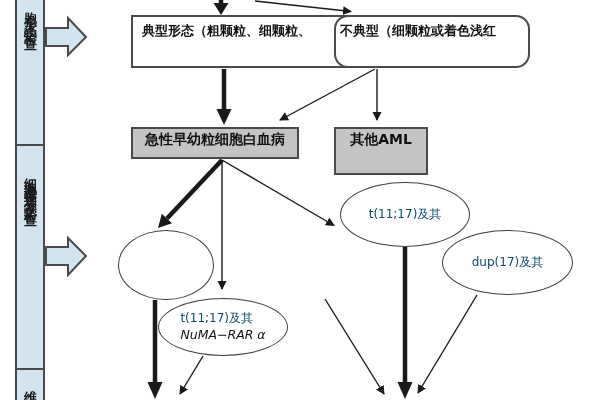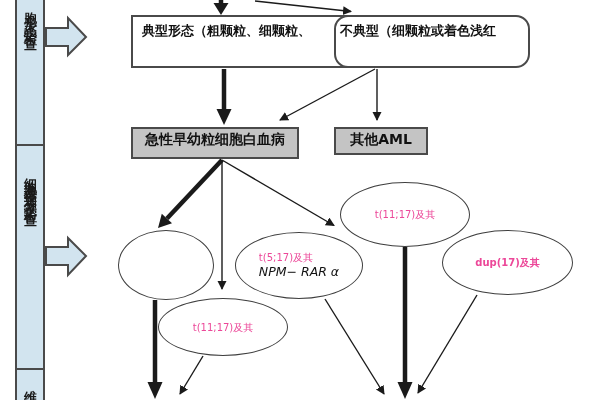--- a/index.html
+++ b/index.html
@@ -29,35 +29,35 @@
     font-size:13px;font-weight:bold;line-height:1.55;color:#111;
   }
   .node .ln{display:block;white-space:nowrap;}
   #box-typical {left:131px;top:15px;width:217px;height:53px;padding:4px 0 0 9px;}
   #box-atypical{left:334px;top:15px;width:196px;height:53px;padding:4px 0 0 4px;border-radius:14px;}
   .gray{
     background:#c4c4c4;display:flex;justify-content:center;
     font-size:14px;white-space:nowrap;
   }
   #box-apl  {left:131px;top:127px;width:168px;height:32px;}
-  #box-other{left:334px;top:127px;width:94px;height:28px;}
+  #box-other{left:334px;top:127px;width:94px;height:48px;}
   
   .ell{
     position:absolute;box-sizing:border-box;border:1.5px solid #3f3f3f;border-radius:50%;
     background:#fff;display:flex;flex-direction:column;align-items:center;justify-content:center;
     z-index:2;
   }
   .ell .inner{text-align:left;}
-  .karyo{display:block;font-size:10px;line-height:1.3;color:#ec4899;}
+  .karyo{display:block;font-size:12px;line-height:1.3;color:#0c4a6e;}
   .gene{display:block;font-size:12.5px;line-height:1.3;font-style:italic;color:#111;white-space:nowrap;}
   #ell-pml  {left:118px;top:230px;width:96px; height:70px;}
   #ell-numa {left:158px;top:298px;width:130px;height:58px;}
   #ell-npm  {left:235px;top:232px;width:128px;height:67px;}
   #ell-plzf {left:340px;top:182px;width:130px;height:65px;}
-  #ell-stat5{left:442px;top:230px;width:131px;height:65px;font-weight:bold;}
+  #ell-stat5{left:442px;top:230px;width:131px;height:65px;}
   
   #arrows{position:absolute;left:0;top:0;z-index:3;pointer-events:none;}
 </style>
 </head>
 <body>
 
 <div id="stage">
 
   <svg id="arrows" width="600" height="400" viewBox="0 0 600 400">
     <defs>
@@ -124,35 +124,30 @@
     <span>急性早幼粒细胞白血病</span>
   </div>
   <div class="node gray" id="box-other">
     <span>其他AML</span>
   </div>
 
   <div class="ell" id="ell-pml">
     <span class="inner">
     </span>
   </div>
-  <div class="ell" id="ell-npm">
-    <span class="inner">
-      <span class="karyo">t(5;17)及其</span>
-      <span class="gene">NPM− RAR α</span>
-    </span>
-  </div>
   <div class="ell" id="ell-plzf">
     <span class="inner">
       <span class="karyo">t(11;17)及其</span>
     </span>
   </div>
   <div class="ell" id="ell-stat5">
     <span class="inner">
       <span class="karyo">dup(17)及其</span>
     </span>
   </div>
   <div class="ell" id="ell-numa">
     <span class="inner">
       <span class="karyo">t(11;17)及其</span>
+      <span class="gene">NuMA−RAR α</span>
     </span>
   </div>
 
 </div>
 
 </body></html>

